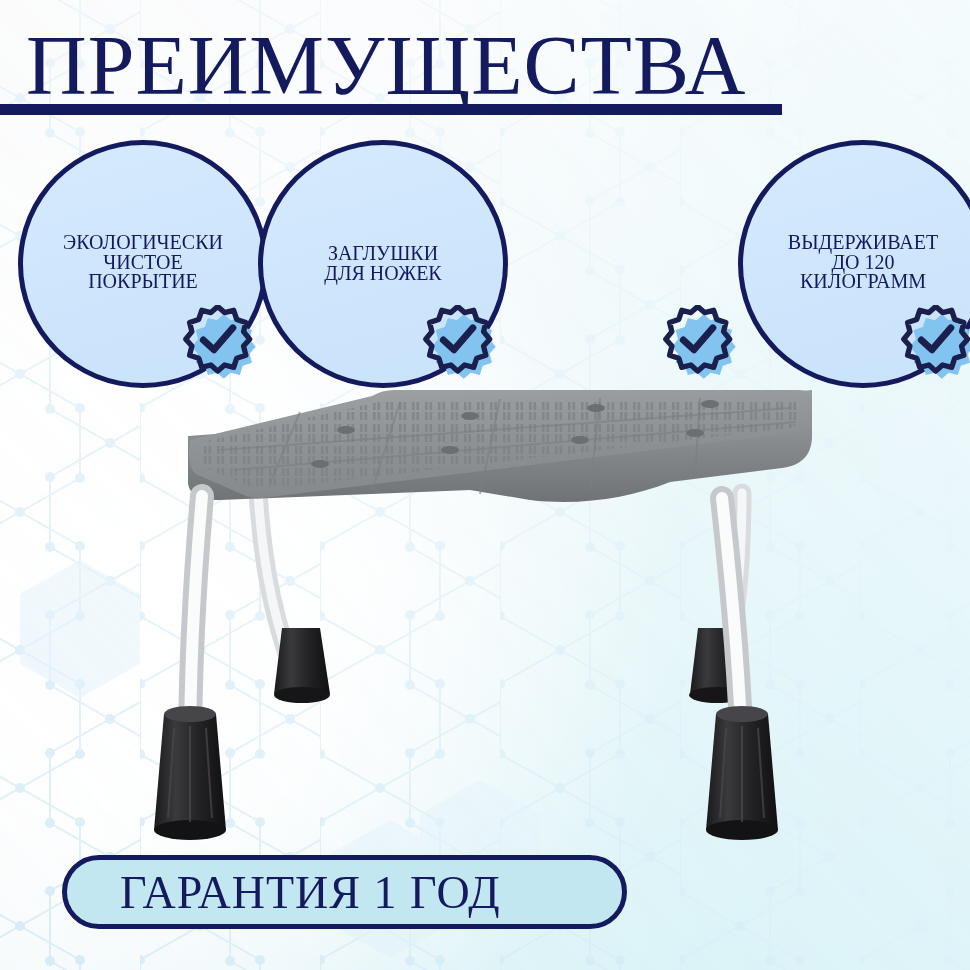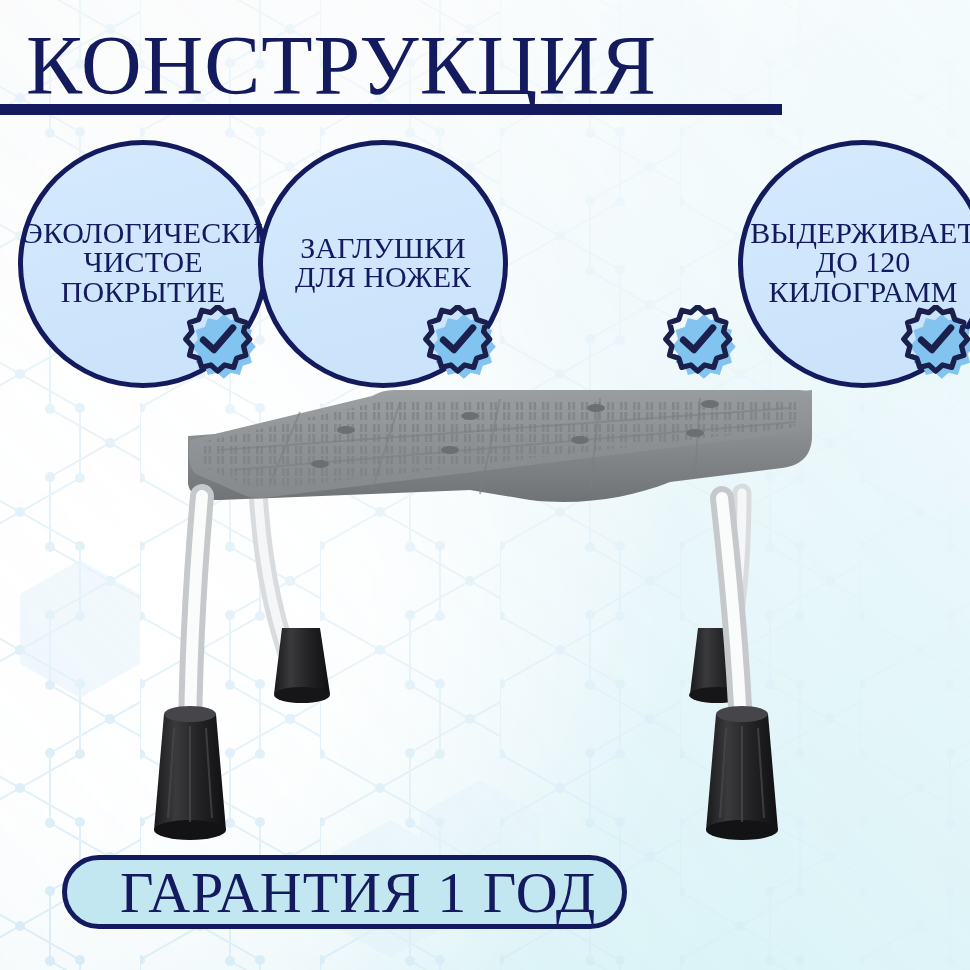--- a/index.html
+++ b/index.html
@@ -79,21 +79,21 @@
   }
   .circle-label {
     position: absolute;
     left: -14px;
     right: -14px;
     top: 50%;
     transform: translateY(-52%);
     text-align: center;
     color: #141a5e;
     font-family: "Liberation Serif", serif;
-    font-size: 30px;
+    font-size: 20px;
     line-height: 0.98;
     letter-spacing: 0px;
     white-space: pre-line;
   }
   .c0 { left: 18px;  }
   .c1 { left: 258px; }
   .c2 { left: 498px; }
   .c3 { left: 738px; }
 
   
@@ -132,21 +132,21 @@
   }
   .guarantee-text {
     position: absolute;
     left: 120px;
     top: 858px;
     width: 520px;
     height: 70px;
     line-height: 70px;
     color: #141a5e;
     font-family: "Liberation Serif", serif;
-    font-size: 58px;
+    font-size: 46px;
     letter-spacing: 1px;
     white-space: nowrap;
   }
   .guarantee-badge {
     position: absolute;
     left: 12px;
     top: 838px;
     width: 98px;
     height: 116px;
   }
@@ -188,21 +188,21 @@
         <polygon points="880,60 940,94 940,164 880,198 820,164 820,94"></polygon>
         <polygon points="430,860 490,894 490,964 430,998 370,964 370,894"></polygon>
         <polygon points="520,820 580,854 580,924 520,958 460,924 460,854"></polygon>
         <polygon points="120,600 180,634 180,704 120,738 60,704 60,634"></polygon>
         <polygon points="980,420 1040,454 1040,524 980,558 920,524 920,454"></polygon>
       </g>
       <rect x="0" y="0" width="1050" height="1050" fill="url(#hexfade)"></rect>
     </svg>
   </div>
 
-  <div class="title">КОНСТРУКЦИЯ</div>
+  <div class="title">ПРЕИМУЩЕСТВА</div>
   <div class="title-rule"></div>
 
   <div class="circles">
 
     <div class="circle c0">
       <div class="circle-label">ЭКОЛОГИЧЕСКИ
 ЧИСТОЕ
 ПОКРЫТИЕ</div>
     </div>
 

